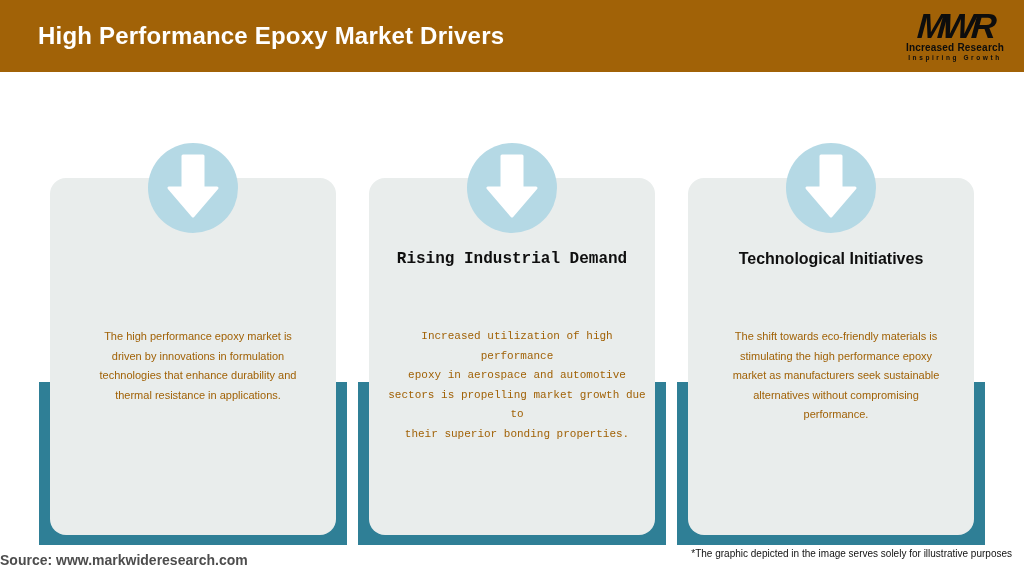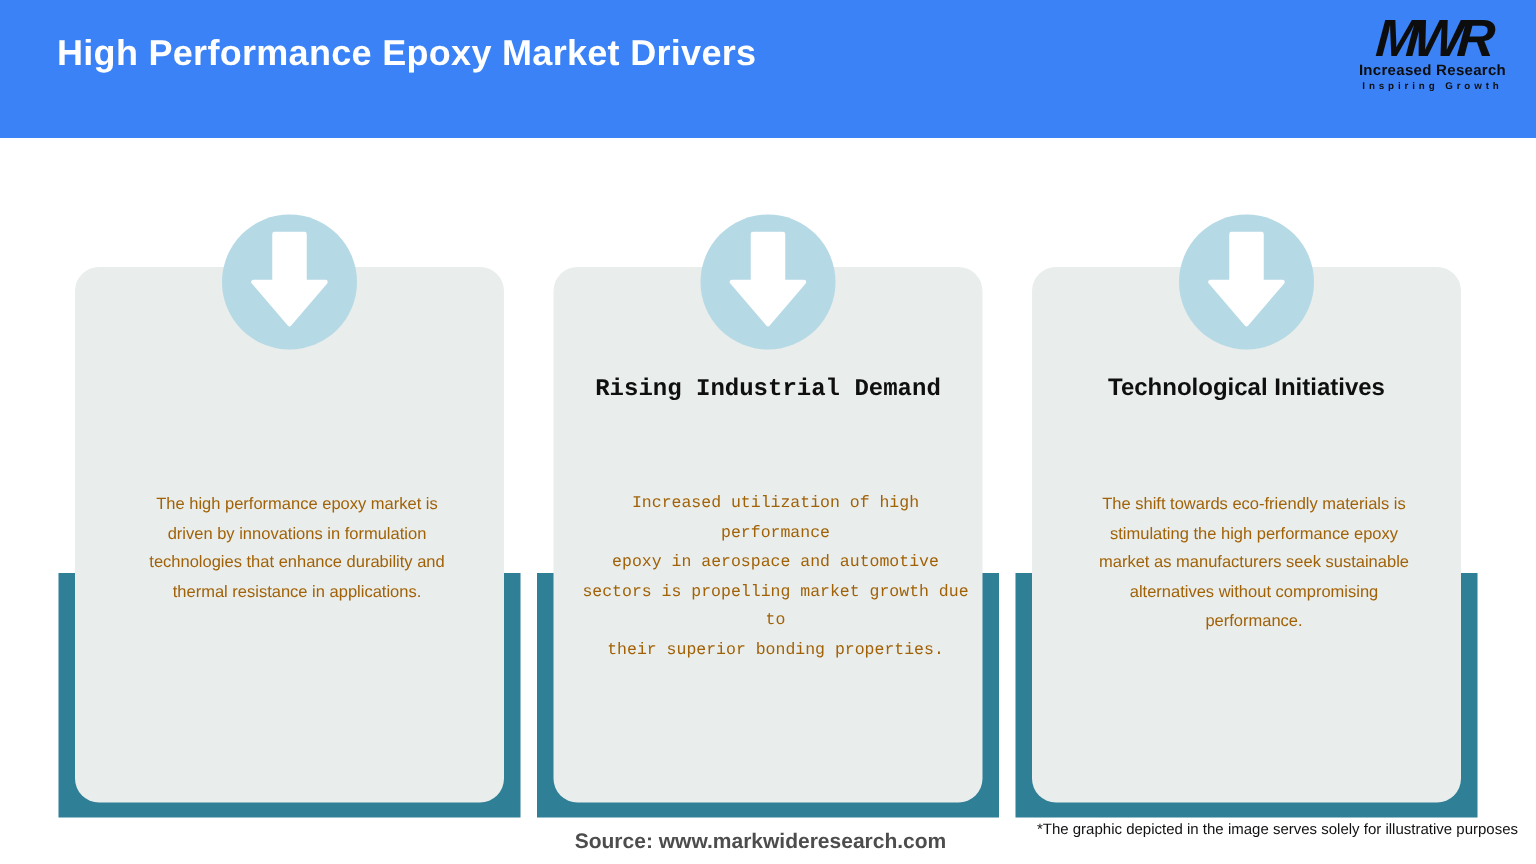--- a/index.html
+++ b/index.html
@@ -10,22 +10,22 @@
     height: 576px;
     background: #ffffff;
     overflow: hidden;
     font-family: "Liberation Sans", sans-serif;
   }
 
   
   .header {
     position: absolute;
     left: 0; top: 0;
-    width: 1024px; height: 92px;
-    background: #3b82f6;
+    width: 1024px; height: 72px;
+    background: #a16207;
   }
   .header-title {
     position: absolute;
     left: 38px; top: 22px;
     font-size: 24px;
     font-weight: bold;
     color: #ffffff;
     letter-spacing: 0.2px;
   }
   .logo {
@@ -108,21 +108,20 @@
     color: #a16207;
     white-space: pre-line;
     text-align: center;
   }
 
   
   .source {
     position: absolute;
     left: 0; top: 552px;
     width: 1014px;
-    text-align: center;
     font-size: 14px;
     font-weight: bold;
     color: #4d4d4d;
   }
   .disclaimer {
     position: absolute;
     right: 12px; top: 548px;
     font-size: 10px;
     color: #111111;
   }

